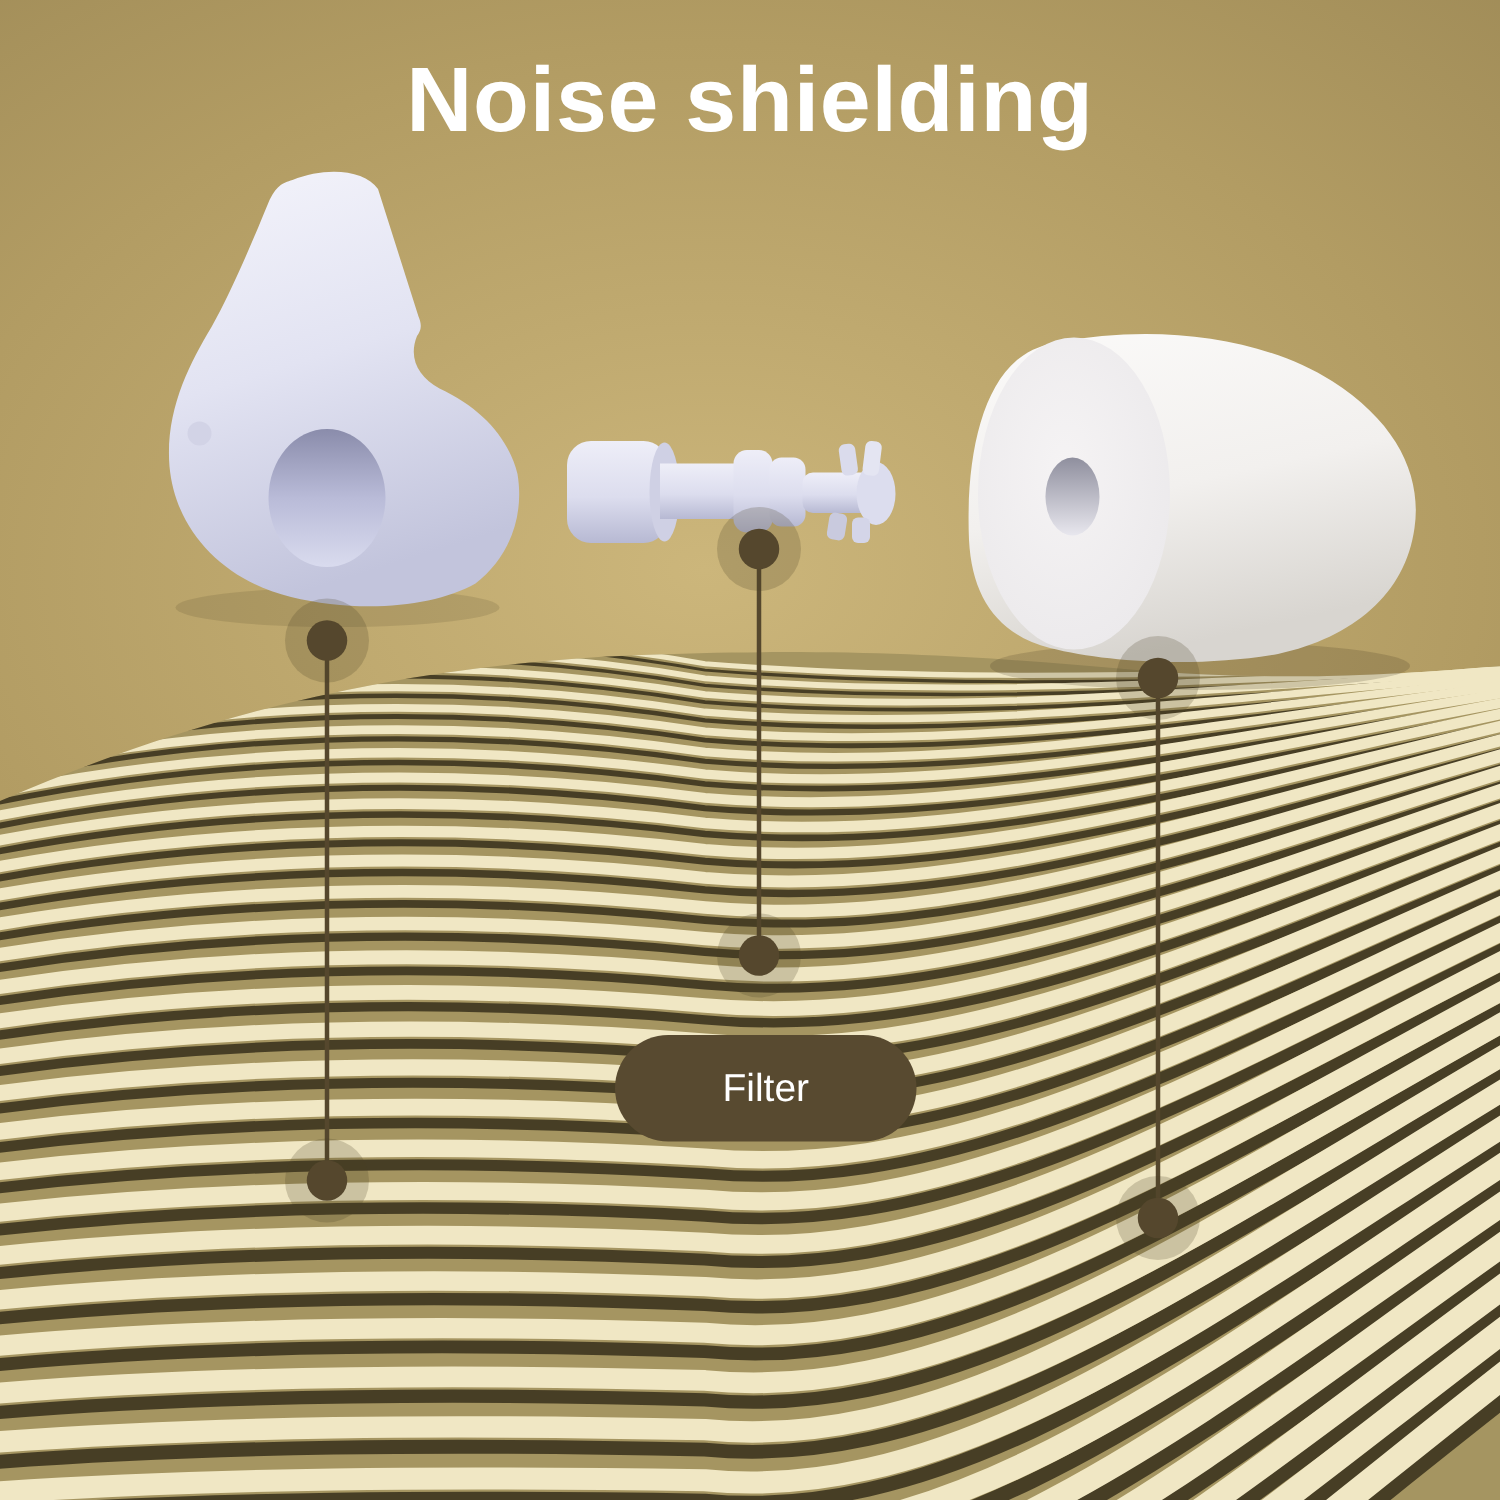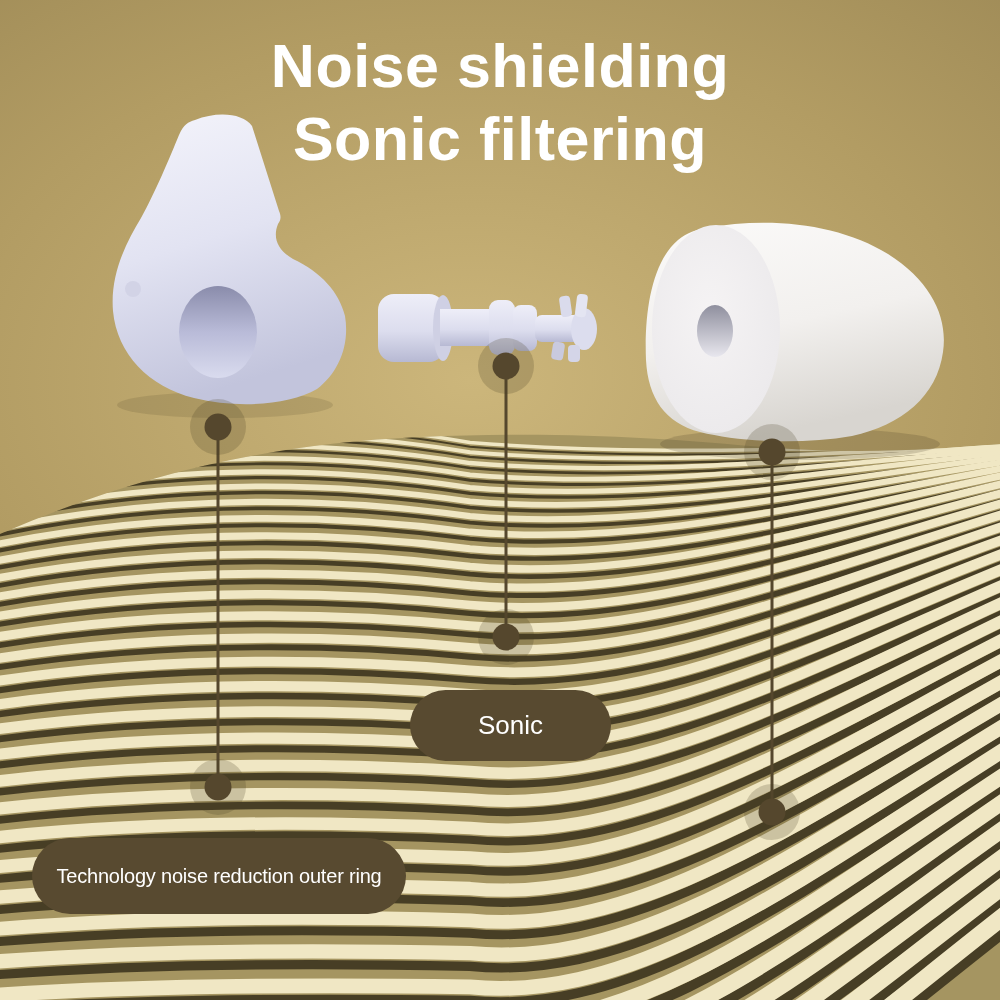--- a/index.html
+++ b/index.html
@@ -193,19 +193,17 @@
         <circle cx="772" cy="452" r="28" fill="rgba(74,63,38,0.22)"></circle>
         <circle cx="772" cy="452" r="13.5" fill="#55472d"></circle>
         <circle cx="772" cy="812" r="28" fill="rgba(74,63,38,0.22)"></circle>
         <circle cx="772" cy="812" r="13.5" fill="#55472d"></circle>
       </g>
     </g>
   </svg>
 
   <div class="headline">
     <div>Noise shielding</div>
-    <div>Sonic filtering</div>
   </div>
 
-  <div class="pill pill-filter">Sonic</div>
-  <div class="pill pill-ring">Technology noise reduction outer ring</div>
+  <div class="pill pill-filter">Filter</div>
 
 </div>
 
 </body></html>

